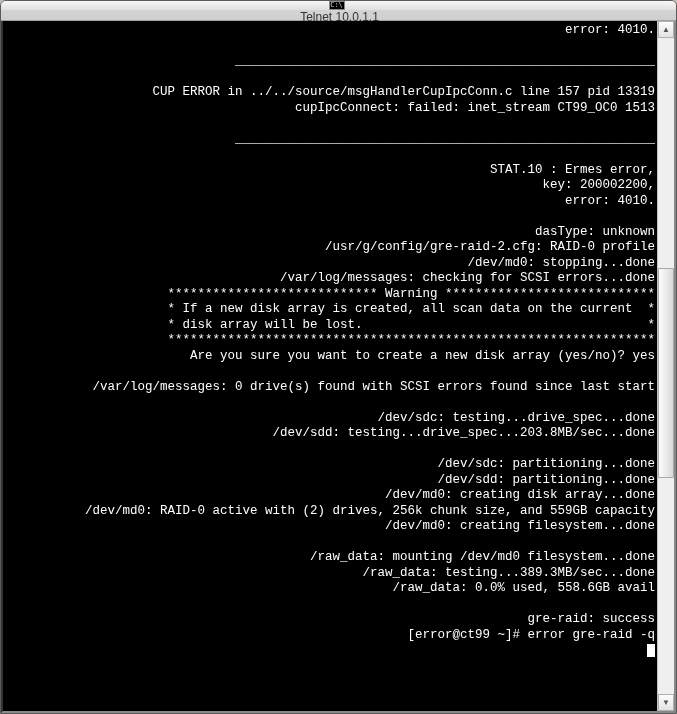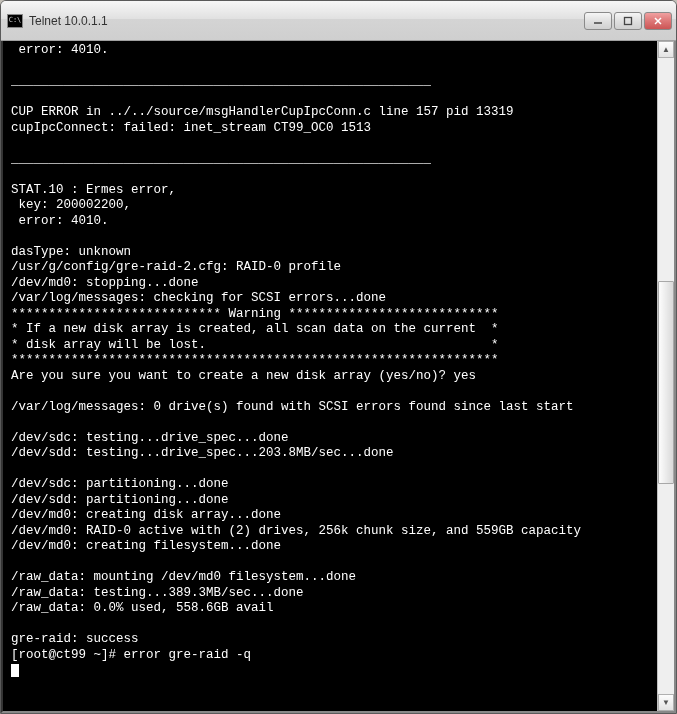--- a/index.html
+++ b/index.html
@@ -14,27 +14,28 @@
       width: 677px;
       height: 714px;
       background: linear-gradient(180deg, #e8e8e8 0%, #d9d9d9 100%);
       border: 1px solid #5a5a5a;
       border-radius: 6px 6px 0 0;
       display: flex;
       flex-direction: column;
       box-shadow: 0 0 8px rgba(0,0,0,0.3);
     }
     .titlebar {
-      height: 40px;
+      height: 20px;
       background: linear-gradient(180deg, #f7f7f7 0%, #e1e1e1 45%, #d4d4d4 46%, #cfcfcf 100%);
       border-bottom: 1px solid #a0a0a0;
       display: flex;
       align-items: center;
       padding: 0 4px 0 6px;
       border-radius: 5px 5px 0 0;
+      flex-direction: column;
     }
     .titlebar-icon {
       width: 16px;
       height: 14px;
       background: #000;
       border: 1px solid #888;
       margin-right: 6px;
       position: relative;
       display: flex;
       align-items: center;
@@ -85,20 +86,21 @@
     .terminal {
       flex: 1;
       background: #000;
       color: #fff;
       font-family: "Lucida Console", "Courier New", monospace;
       font-size: 12.5px;
       line-height: 15.5px;
       padding: 2px 2px 2px 8px;
       white-space: pre;
       overflow: hidden;
+      text-align: right;
     }
     .terminal .cursor {
       display: inline-block;
       width: 8px;
       height: 13px;
       background: #fff;
       vertical-align: text-bottom;
     }
     .scrollbar {
       width: 17px;
@@ -194,21 +196,21 @@
 /dev/sdd: partitioning...done
 /dev/md0: creating disk array...done
 /dev/md0: RAID-0 active with (2) drives, 256k chunk size, and 559GB capacity
 /dev/md0: creating filesystem...done
 
 /raw_data: mounting /dev/md0 filesystem...done
 /raw_data: testing...389.3MB/sec...done
 /raw_data: 0.0% used, 558.6GB avail
 
 gre-raid: success
-</span><span><span>[root@ct99 ~]# </span><span>error gre-raid -q</span></span>
+</span><span><span>[error@ct99 ~]# </span><span>error gre-raid -q</span></span>
 <span class="cursor"></span></div>
     <div class="scrollbar">
       <div class="sb-btn">
           <span class="sb-arrow">▲</span>
         </div>
       <div class="sb-track">
         <div class="sb-thumb"></div>
       </div>
       <div class="sb-btn">
           <span class="sb-arrow">▼</span>

